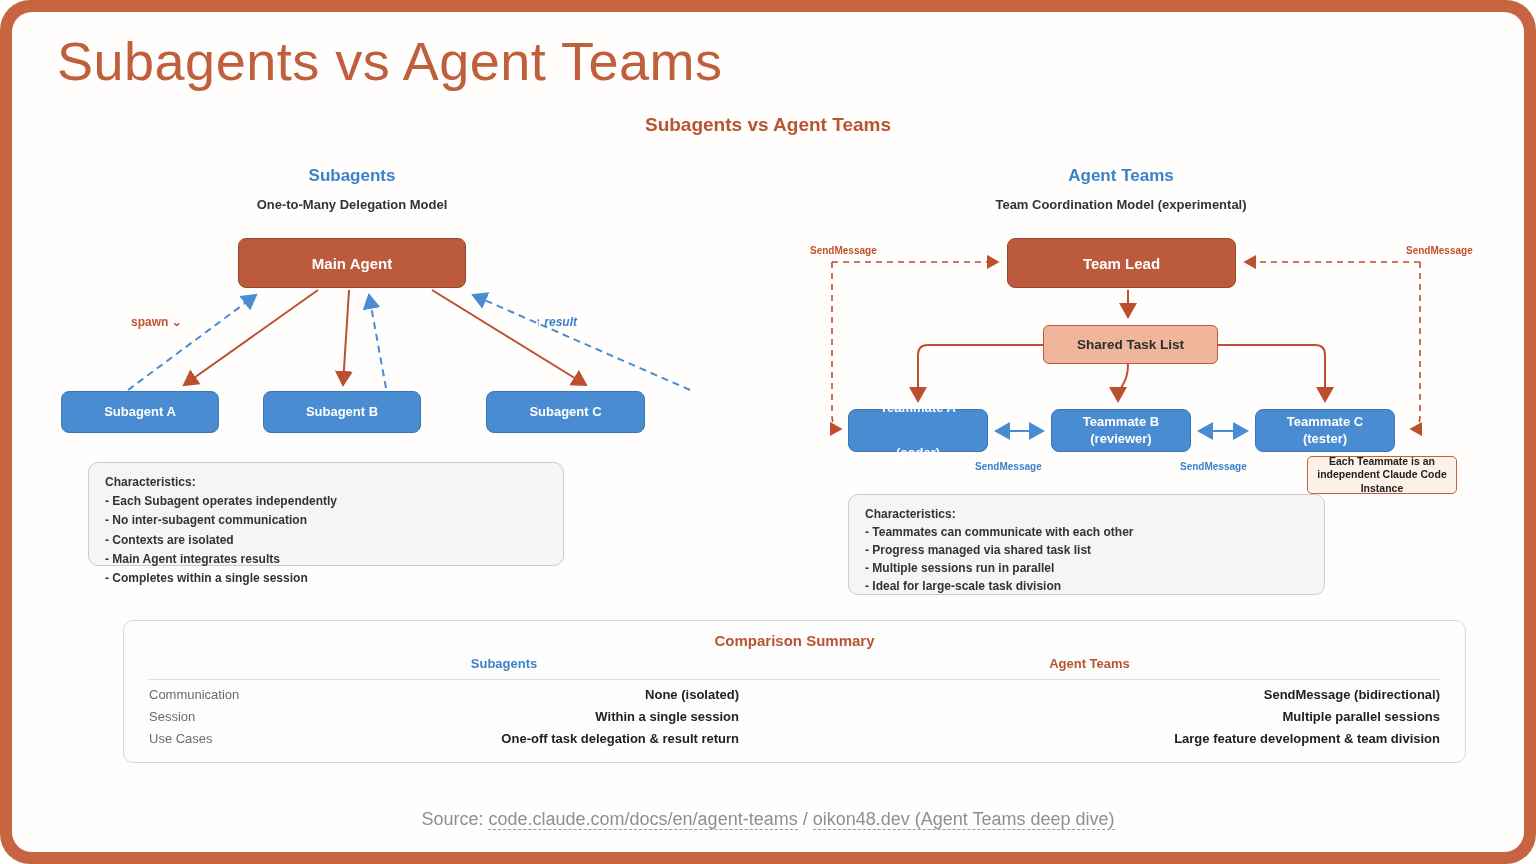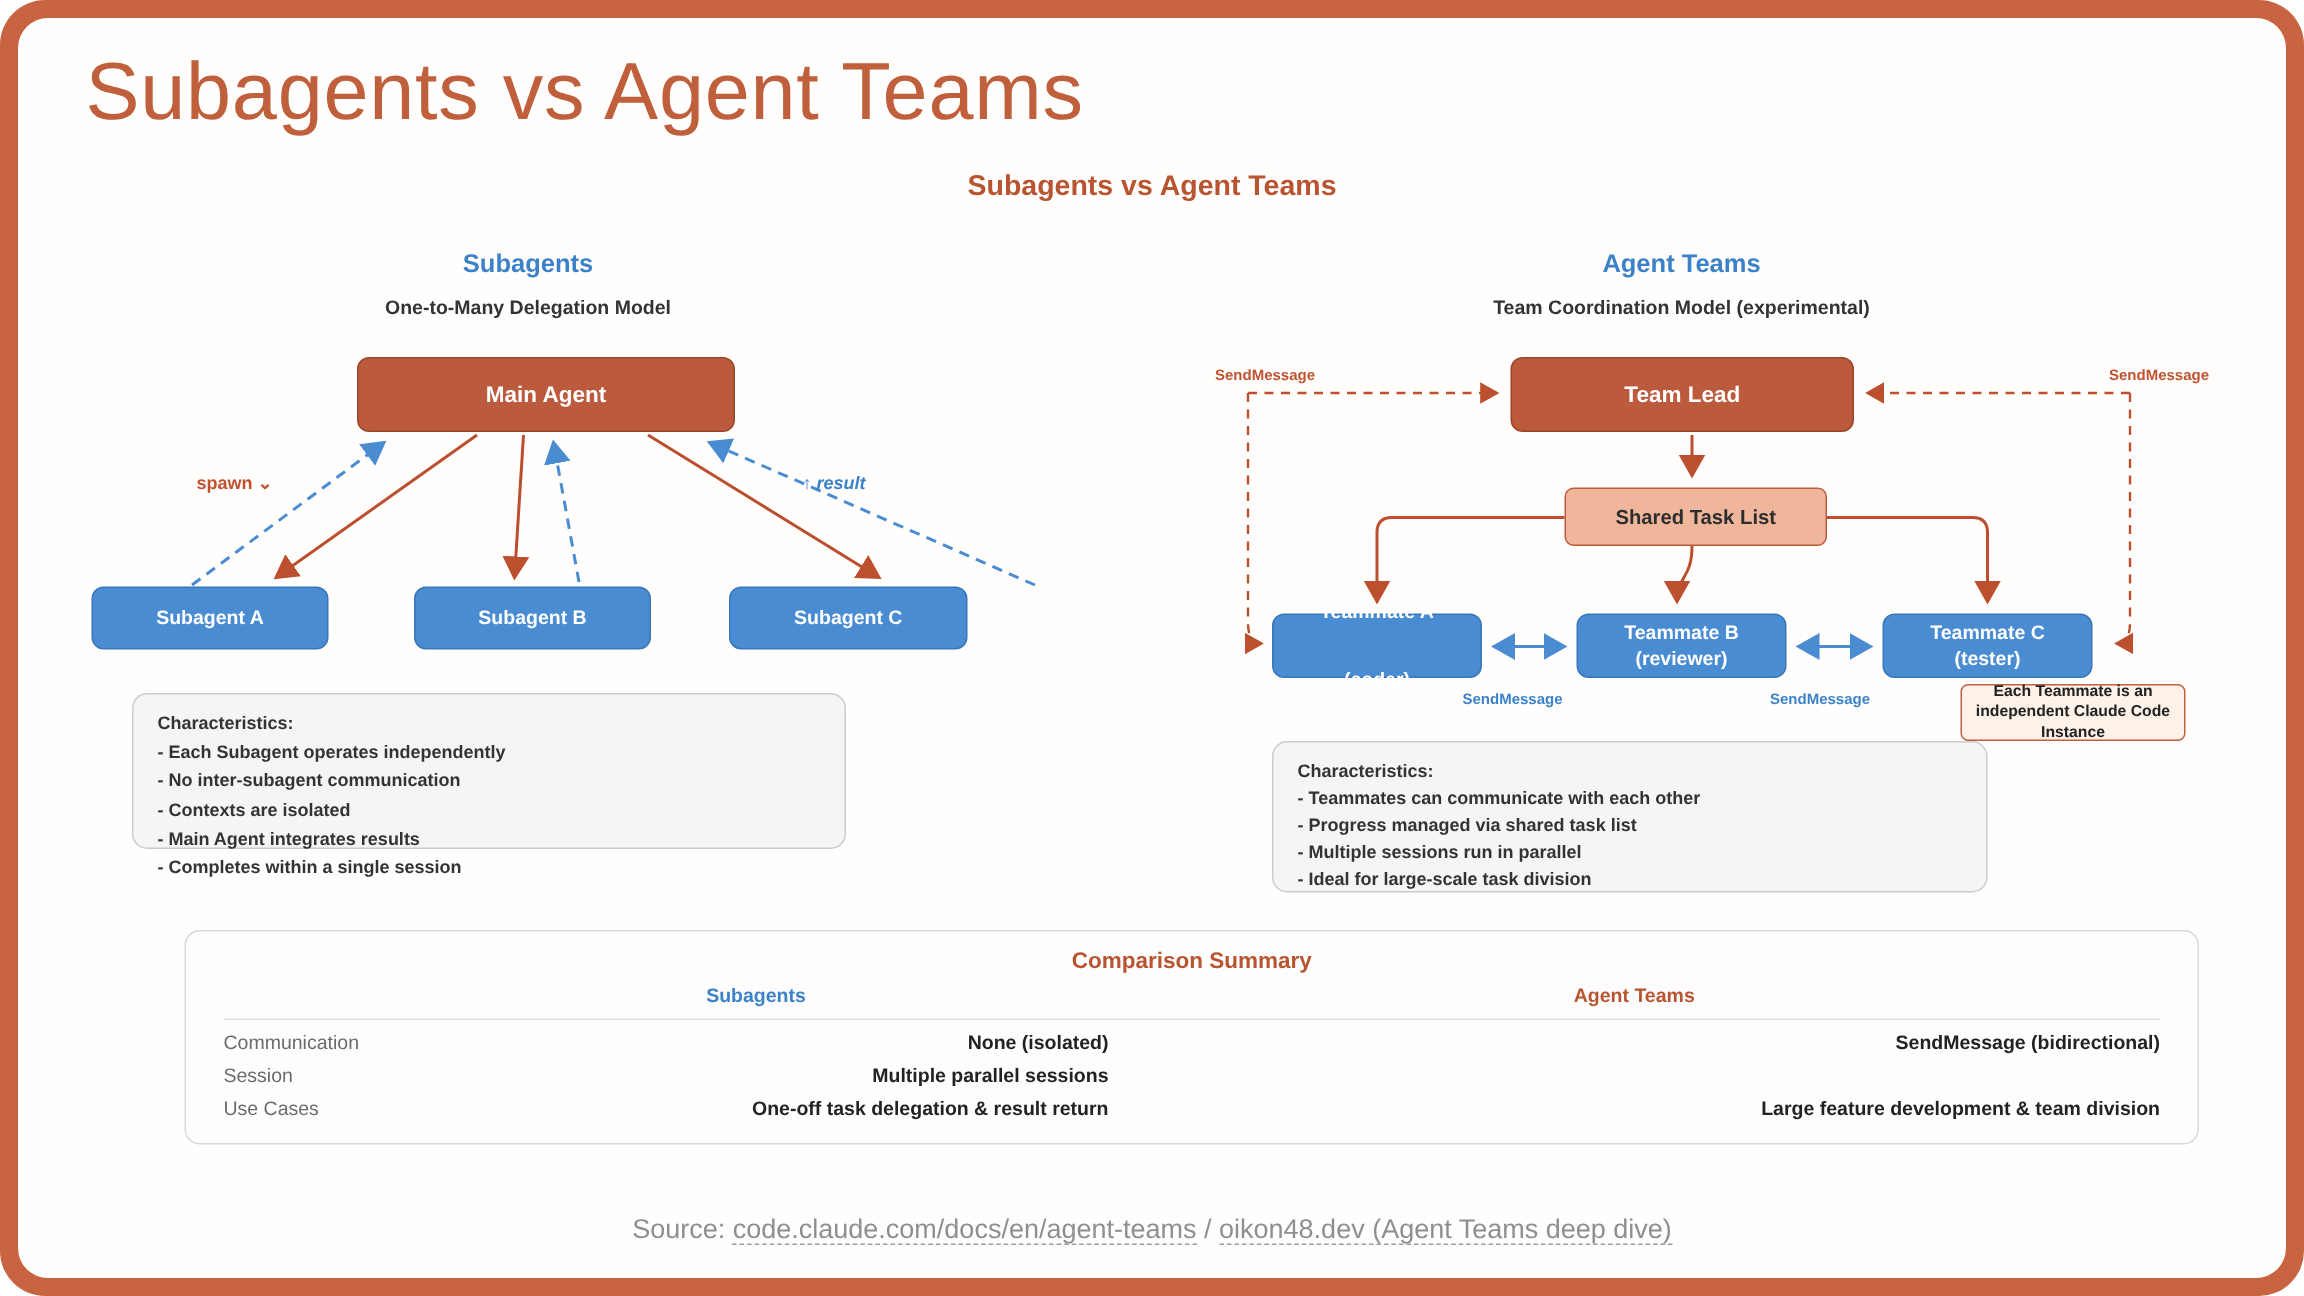--- a/index.html
+++ b/index.html
@@ -89,31 +89,31 @@
     <path d="M1420,262 L1245,262" stroke="#bb4f2e" stroke-width="1.6" stroke-dasharray="6,5" fill="none" marker-end="url(#ao)"></path>
     <path d="M1420,262 L1420,415 Q1420,429 1411,429" stroke="#bb4f2e" stroke-width="1.6" stroke-dasharray="6,5" fill="none" marker-end="url(#ao)"></path>
 
     <path d="M996,431 L1043,431" stroke="#4a8cd2" stroke-width="2" fill="none" marker-start="url(#abr)" marker-end="url(#ab)"></path>
     <path d="M1199,431 L1247,431" stroke="#4a8cd2" stroke-width="2" fill="none" marker-start="url(#abr)" marker-end="url(#ab)"></path>
   </svg>
 
   <div class="col-heading" style="left:232px;top:166px;">Subagents</div>
   <div class="col-sub" style="left:192px;top:197px;">One-to-Many Delegation Model</div>
 
-  <div class="node node-orange" style="left:238px;top:238px;width:252px;height:50px;">
+  <div class="node node-orange" style="left:238px;top:238px;width:228px;height:50px;">
     <span>Main Agent</span>
   </div>
 
   <div class="edge-label lbl-orange" style="left:131px;top:315px;">spawn ⌄</div>
   <div class="edge-label lbl-blue italic" style="left:535px;top:315px;">↑ result</div>
 
   <div class="node node-blue" style="left:61px;top:391px;width:158px;height:42px;">
     <span>Subagent A</span>
   </div>
-  <div class="node node-blue" style="left:276px;top:391px;width:158px;height:42px;">
+  <div class="node node-blue" style="left:263px;top:391px;width:158px;height:42px;">
     <span>Subagent B</span>
   </div>
   <div class="node node-blue" style="left:486px;top:391px;width:159px;height:42px;">
     <span>Subagent C</span>
   </div>
 
   <div class="char-box" style="left:88px;top:462px;width:476px;height:104px;">
     <div>Characteristics:</div>
     <div>- Each Subagent operates independently</div>
     <div>- No inter-subagent communication</div>
@@ -170,20 +170,21 @@
       <div class="cmp-col-teams">Agent Teams</div>
     </div>
     <div class="cmp-rule"></div>
     <div class="cmp-grid cmp-row">
       <div class="cmp-label">Communication</div>
       <div class="cmp-val">None (isolated)</div>
       <div class="cmp-val">SendMessage (bidirectional)</div>
     </div>
     <div class="cmp-grid cmp-row">
       <div class="cmp-label">Session</div>
+      <div class="cmp-val">Within a single session</div>
       <div class="cmp-val">Multiple parallel sessions</div>
     </div>
     <div class="cmp-grid cmp-row">
       <div class="cmp-label">Use Cases</div>
       <div class="cmp-val">One-off task delegation &amp; result return</div>
       <div class="cmp-val">Large feature development &amp; team division</div>
     </div>
   </div>
 
   <div class="source"><span>Source: </span><a>code.claude.com/docs/en/agent-teams</a><span> / </span><a>oikon48.dev (Agent Teams deep dive)</a></div>

